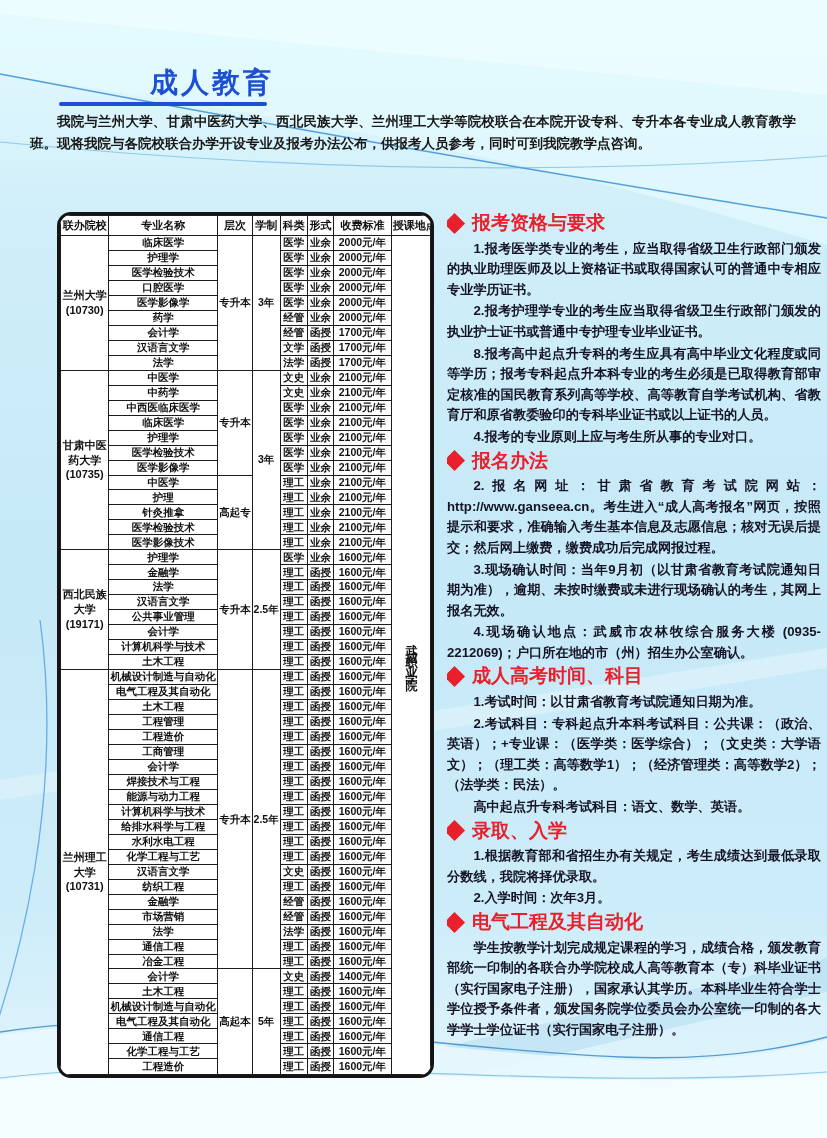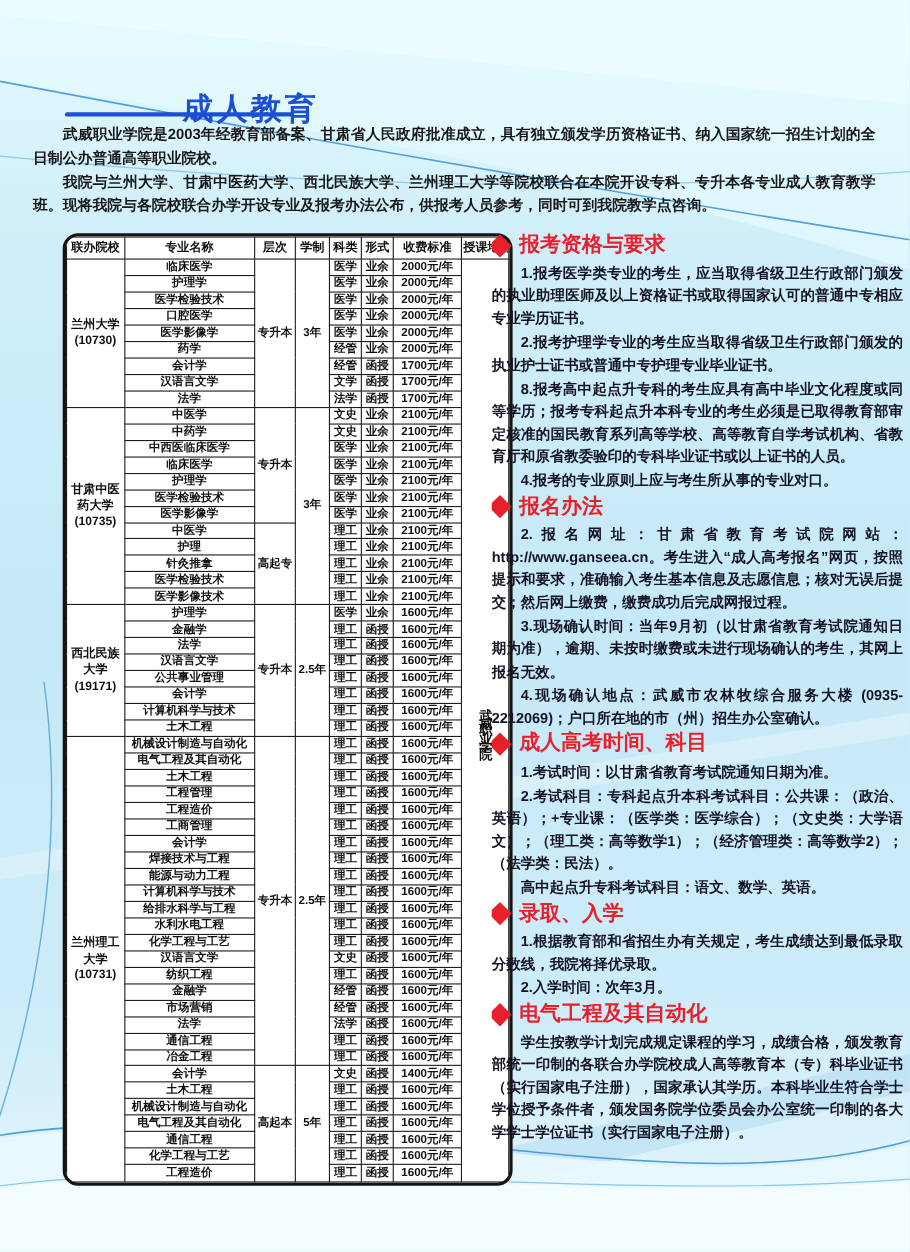--- a/index.html
+++ b/index.html
@@ -7,40 +7,40 @@
   body {
     width:827px; height:1138px; position:relative; overflow:hidden;
     font-family:"Liberation Sans", sans-serif;
     background:#cfeaf8;
   }
   .bg { position:absolute; left:0; top:0; width:827px; height:1138px; z-index:0; }
   .page { position:absolute; inset:0; z-index:1; }
 
   
   .page-title {
-    position:absolute; left:150px; top:64px; margin:16px;
+    position:absolute; left:150px; top:64px; margin:0;
     font-size:28px; font-weight:800; letter-spacing:3px;
     color:var(--title-blue,#1d4fd2);
   }
   .title-underline {
     position:absolute; left:59px; top:102px; width:208px; height:4px;
     background:var(--title-blue,#1d4fd2); border-radius:2px;
   }
 
   
   .intro {
     position:absolute; left:30px; top:111px; width:766px;
     font-size:13.5px; line-height:21.8px; color:#181818; font-weight:700;
     text-align:justify;
   }
   .intro p { margin:0; text-indent:2em; }
 
   
   .table-wrap {
-    position:absolute; left:57px; top:212px; width:409px; height:866px;
+    position:absolute; left:57px; top:212px; width:377px; height:866px;
     background:#fff; border:3px solid #141414; border-radius:14px; overflow:hidden;
   }
   table { width:100%; height:100%; border-collapse:collapse; table-layout:fixed; }
   th, td {
     border:1.4px solid #1c1c1c; padding:0 1px; text-align:center; vertical-align:middle;
     font-size:10.5px; font-weight:700; color:#101010; line-height:1.1;
     overflow:hidden; white-space:nowrap;
   }
   thead th { font-size:11px; height:20px; }
   td.vloc {
@@ -92,21 +92,20 @@
   <path d="M0,1032 C200,1002 420,1049 620,1057 C720,1061 790,1047 827,1037" fill="none" stroke="#2f86c8" stroke-width="1.4" opacity="0.8"></path>
   <path d="M0,1080 C250,1050 520,1096 827,1074 L827,1138 L0,1138 Z" fill="#f3fcff" opacity="0.95"></path>
   <path d="M0,1078 C250,1048 520,1094 827,1072" fill="none" stroke="#4fa3dd" stroke-width="1.1" opacity="0.6"></path>
 </svg>
 
 <div class="page">
   <h1 class="page-title">成人教育</h1>
   <div class="title-underline"></div>
 
   <div class="intro">
-    <p>武威职业学院是2003年经教育部备案、甘肃省人民政府批准成立，具有独立颁发学历资格证书、纳入国家统一招生计划的全日制公办普通高等职业院校。</p>
     <p>我院与兰州大学、甘肃中医药大学、西北民族大学、兰州理工大学等院校联合在本院开设专科、专升本各专业成人教育教学班。现将我院与各院校联合办学开设专业及报考办法公布，供报考人员参考，同时可到我院教学点咨询。</p>
   </div>
 
   <div class="table-wrap">
     <table>
       <colgroup>
         <col style="width:48px">
           <col style="width:108px">
           <col style="width:34px">
         <col style="width:28px">

